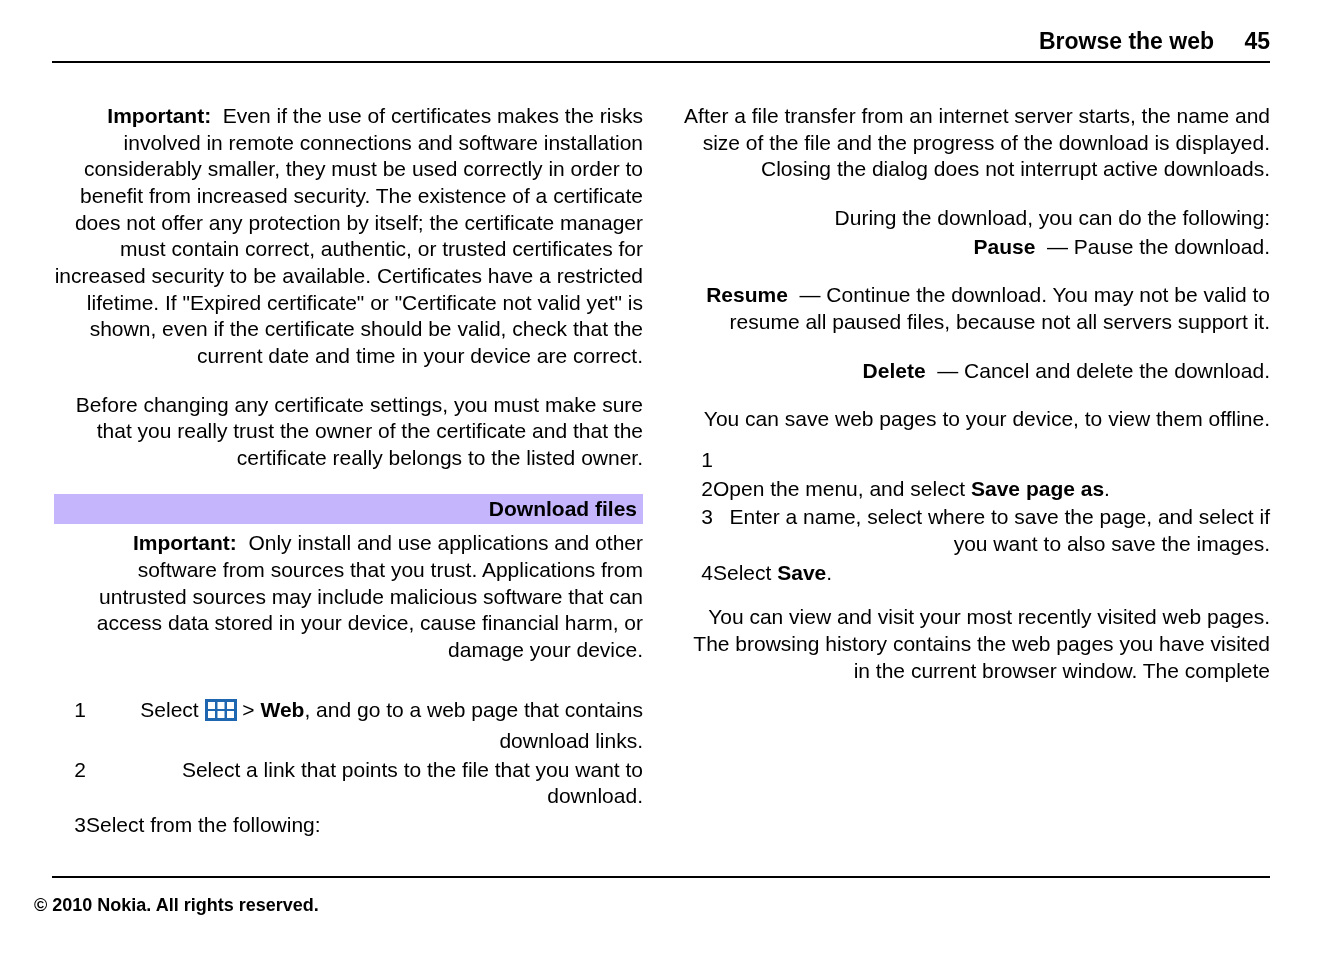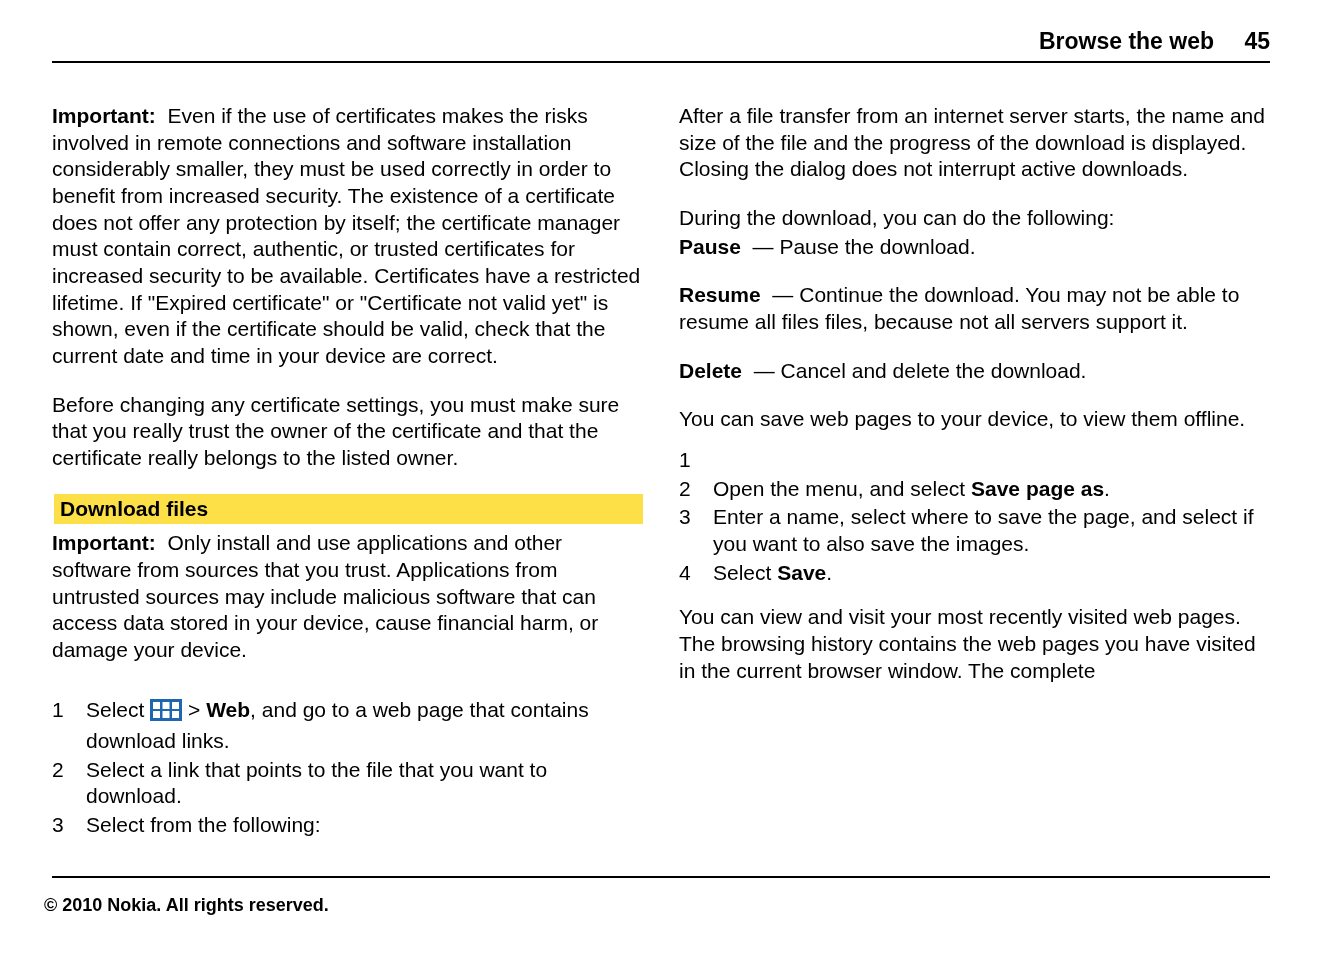--- a/index.html
+++ b/index.html
@@ -29,31 +29,32 @@
   }
   .hr {
     border: none;
     border-top: 2px solid #000;
     margin: 0;
   }
   .columns {
     display: flex;
     gap: 36px;
     margin-top: 40px;
+    text-align: right;
   }
   .col {
     flex: 1 1 0;
     font-size: 21px;
     line-height: 1.27;
   }
   .col p {
     margin: 0 0 22px 0;
   }
   .heading {
-    background: #fde047;
+    background: #c4b5fd;
     font-weight: bold;
     font-size: 21px;
     padding: 2px 6px 2px 6px;
     margin: 6px 0 6px 2px;
   }
   ol.numbered {
     list-style: none;
     padding: 0;
     margin: 0 0 0 0;
   }
@@ -68,21 +69,21 @@
   }
   .icon-apps {
     display: inline-block;
     vertical-align: -4px;
   }
   .def {
     margin: 0 0 2px 0;
   }
   .footer {
     position: absolute;
-    left: 44px;
+    left: 34px;
     right: 52px;
     bottom: 38px;
     font-size: 18px;
     font-weight: bold;
   }
   .footer-rule {
     position: absolute;
     left: 52px;
     right: 52px;
     bottom: 76px;
@@ -158,21 +159,21 @@
       <p>After a file transfer from an internet server starts, the name and size of the file and the progress of the download is displayed. Closing the dialog does not interrupt active downloads.</p>
 
       <p style="margin-bottom:2px;">During the download, you can do the following:</p>
 
       <p class="def">
         <b>Pause</b>
         &nbsp;— <span>Pause the download.</span>
       </p>
       <p class="def">
         <b>Resume</b>
-        &nbsp;— <span>Continue the download. You may not be able to resume all files files, because not all servers support it.</span>
+        &nbsp;— <span>Continue the download. You may not be valid to resume all paused files, because not all servers support it.</span>
       </p>
       <p class="def" style="margin-bottom:22px;">
         <b>Delete</b>
         &nbsp;— <span>Cancel and delete the download.</span>
       </p>
 
 
       <p style="margin-bottom:14px;">You can save web pages to your device, to view them offline.</p>
 
       <ol class="numbered" style="margin-bottom:18px;">

